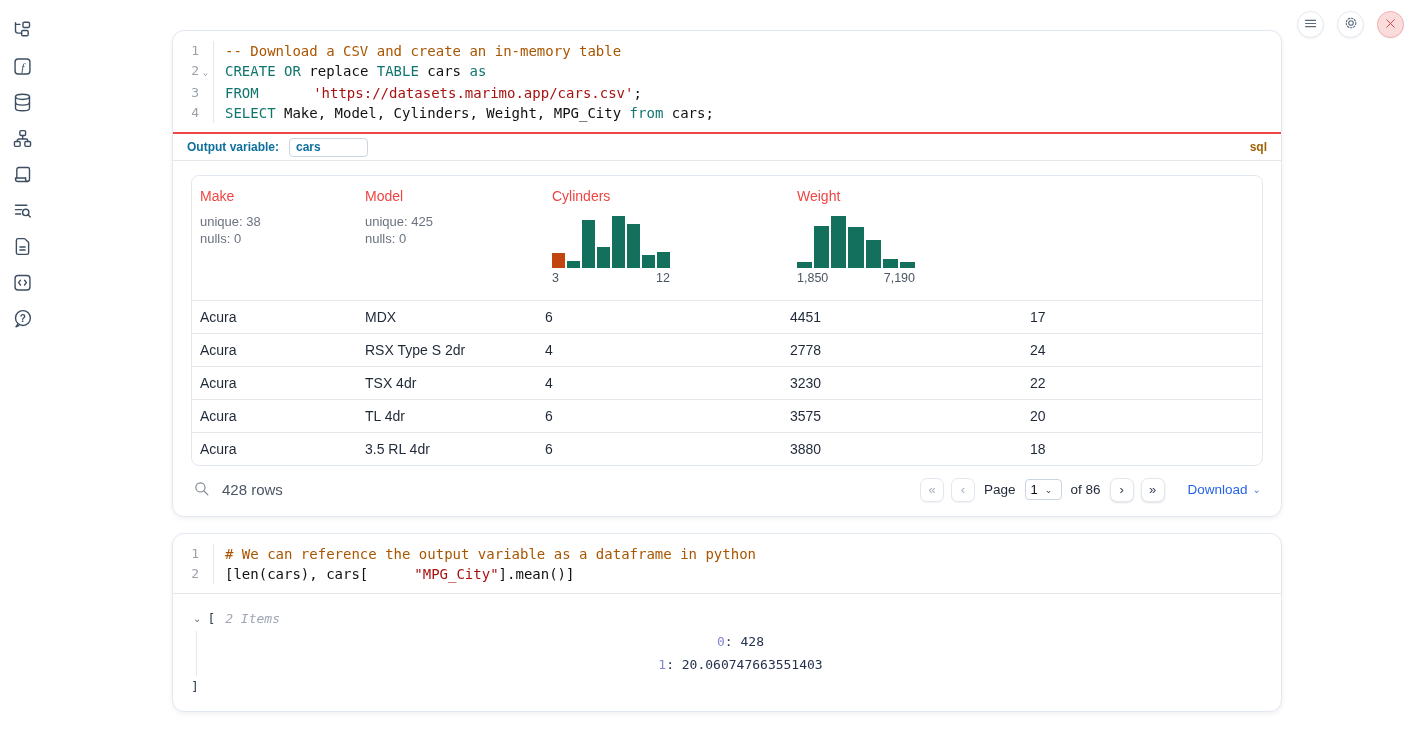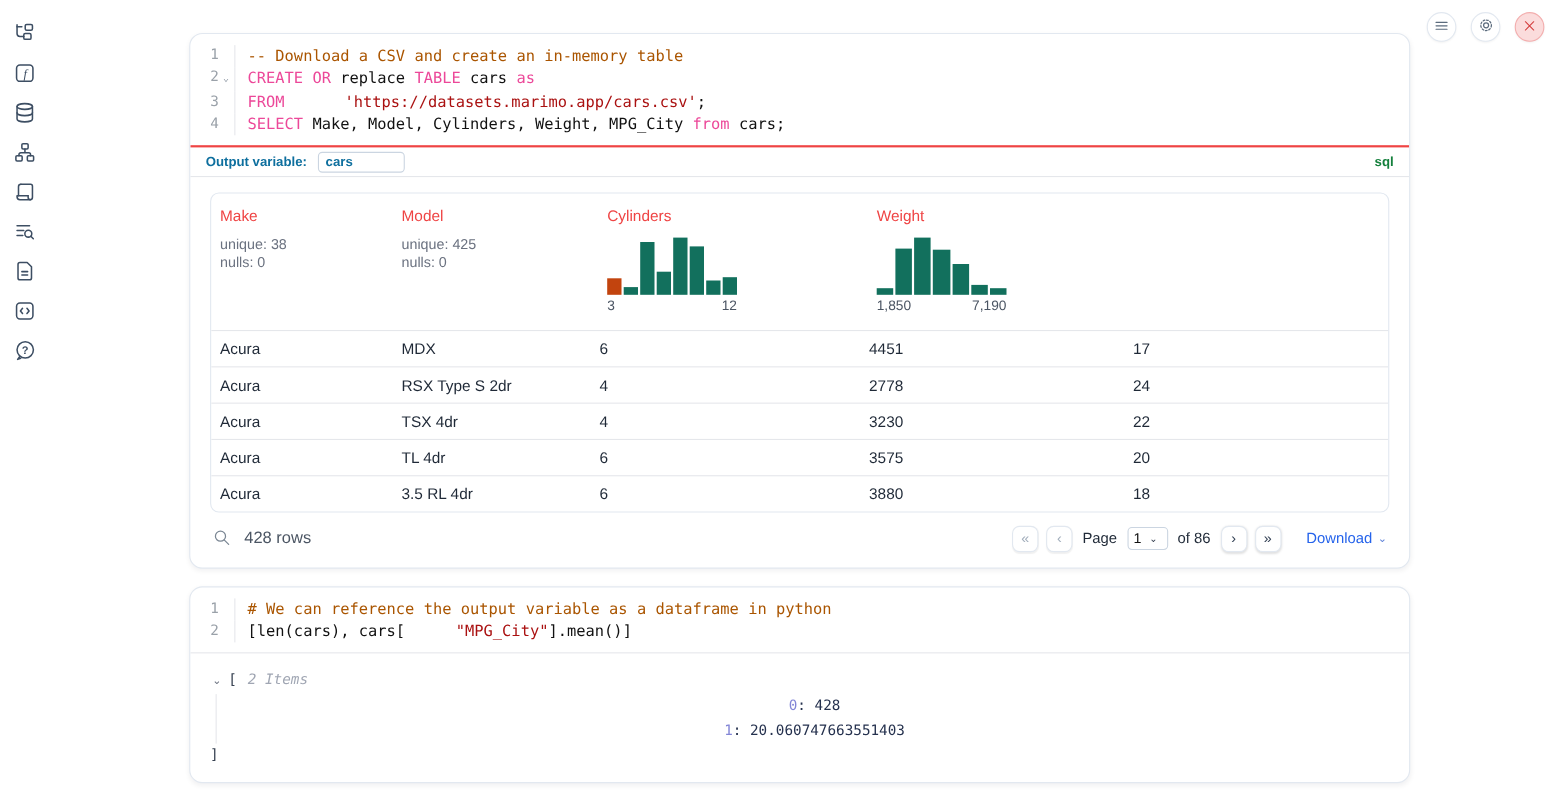--- a/index.html
+++ b/index.html
@@ -33,33 +33,33 @@
   
   .code-area { padding:10px 0 9px 6px; font-family:"DejaVu Sans Mono", monospace;
     font-size:14px; line-height:20px; }
   .code-line { display:flex; }
   .ln-num { width:20px; text-align:right; color:#9aa1a9; font-size:13px; }
   .ln-fold { width:13px; font-size:9px; color:#8b95a1; text-align:center;
     line-height:22px; cursor:pointer; }
   .code-text { flex:1; border-left:1px solid #e5e7eb; padding-left:11px;
     margin-left:1px; white-space:pre; color:#111; }
   .tk-def { color:#111; }
-  .tk-kw  { color:#ec4899;text-align:center; }
+  .tk-kw  { color:#0f766e;text-align:center; }
   .tk-str { color:#aa1111;margin-left:46px; }
   .tk-cm  { color:#aa5500; }
 
   
   .outvar-row { height:28px; display:flex; align-items:center;
     border-top:2px solid #ef4444; padding:0 14px; }
   .outvar-label { font-size:12px; font-weight:bold; color:#0e6f9e; }
   .outvar-input { margin-left:10px; width:79px; height:19px;
     border:1px solid #cbd5e1; border-radius:4px; padding:0 6px;
     font-family:"Liberation Sans", sans-serif; font-size:12px; font-weight:bold;
     color:#0e6f9e; outline:none; }
-  .lang-badge { margin-left:auto; font-size:12px; font-weight:bold; color:#15803d; }
+  .lang-badge { margin-left:auto; font-size:12px; font-weight:bold; color:#a16207; }
 
   
   .output-area { border-top:1px solid #e5e7eb; padding:14px 18px 0; }
   .data-table { border:1px solid #e2e8f0; border-radius:8px; overflow:hidden; }
   .t-header, .trow { display:grid;
     grid-template-columns:165px 175px 245px 240px 1fr; }
   .t-header { height:124px; }
   .th { padding:12px 8px 10px; display:flex; flex-direction:column; }
   .th.num { padding-left:20px; }
   .th-name { font-size:14px; color:#ef4444; cursor:pointer; }

